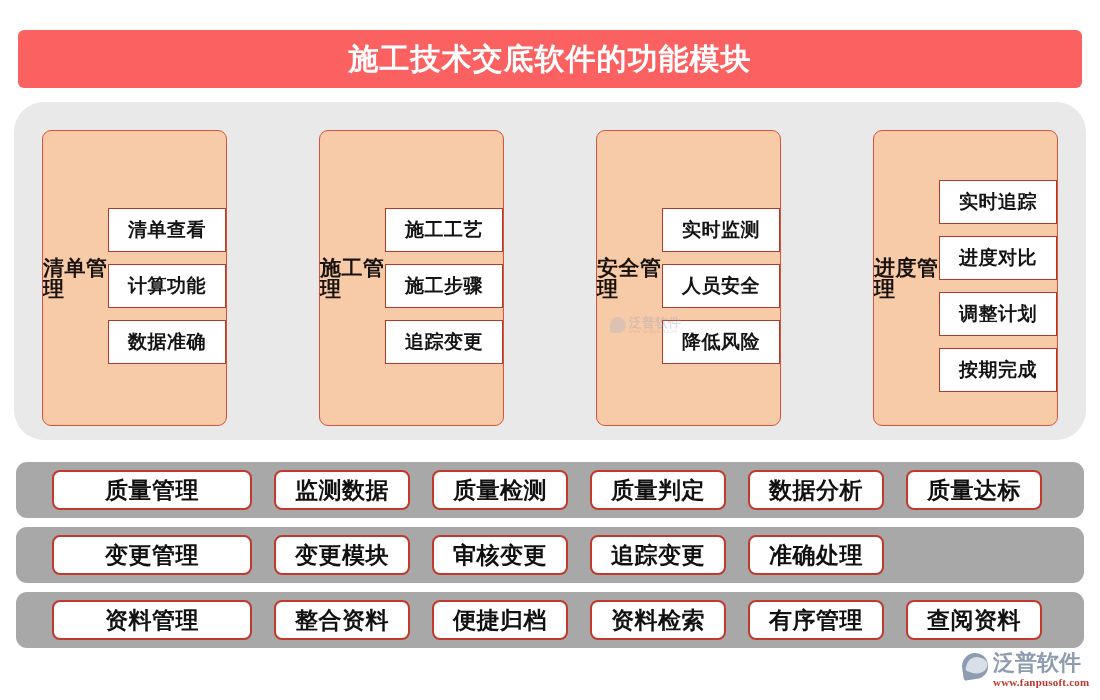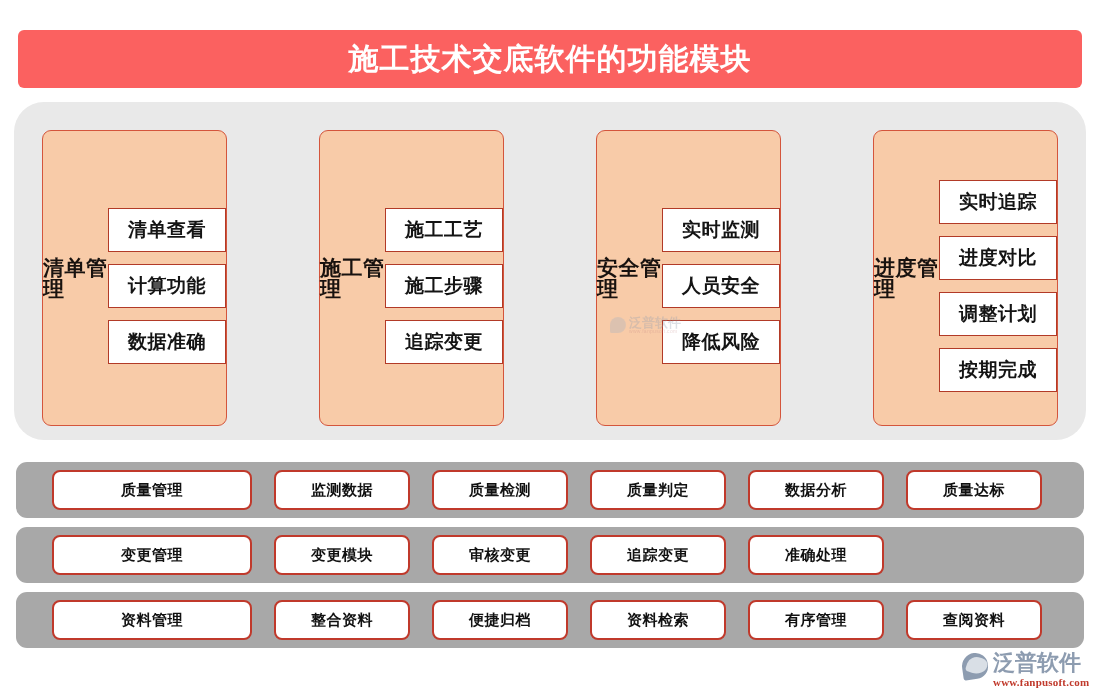--- a/index.html
+++ b/index.html
@@ -123,21 +123,21 @@
     gap: 22px;
   }
   .pill {
     height: 40px;
     background: #ffffff;
     border: 2px solid #c0392b;
     border-radius: 8px;
     display: flex;
     align-items: center;
     justify-content: center;
-    font-size: 15px;
+    font-size: 23px;
     font-weight: bold;
     color: #111111;
     letter-spacing: 0.5px;
     flex: 0 0 auto;
     width: 136px;
   }
   .pill.wide { width: 200px; }
 
   
   .watermark {

